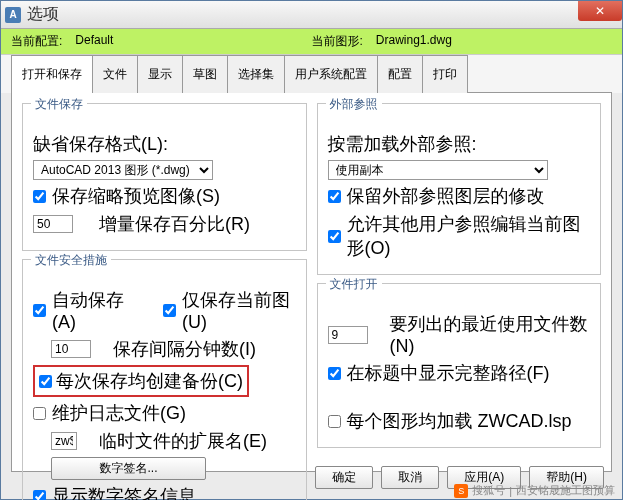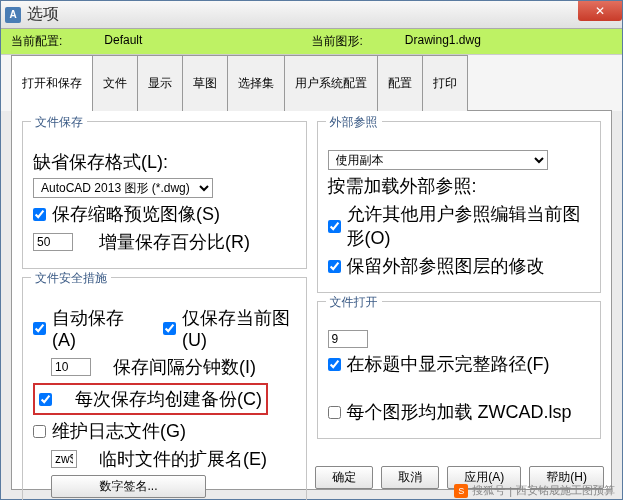--- a/index.html
+++ b/index.html
@@ -4,37 +4,37 @@
 <style>
 * { box-sizing: border-box; margin: 0; padding: 0; }
 body { font-family: "Microsoft YaHei", SimSun, sans-serif; font-size: 12px; background: #fff; }
 .window { width: 623px; height: 500px; background: #ebebeb; border: 1px solid #5a7ba0; position: relative; }
 .titlebar { height: 28px; background: linear-gradient(#f8f8f8, #e0e0e0); display: flex; align-items: center; padding: 0 4px; border-bottom: 1px solid #aaa; position: relative; }
 .titlebar .icon { width: 16px; height: 16px; background: #4a7db5; border-radius: 2px; margin-right: 6px; display: inline-flex; align-items: center; justify-content: center; color: #fff; font-size: 10px; font-weight: bold; }
 .titlebar .title { font-size: 16px; color: #333; }
 .close-btn { position: absolute; right: 0; top: 0; width: 44px; height: 20px; background: linear-gradient(#e26f5e, #c83b29); color: #fff; display: flex; align-items: center; justify-content: center; border-radius: 0 0 3px 3px; font-size: 12px; cursor: pointer; }
 .inforow { display: flex; padding: 4px 10px; background: #bef264; border-bottom: 1px solid #ccc; }
 .inforow .lbl { flex: 0 0 auto; }
-.inforow .val { margin-left: 42px; text-align: center; }
+.inforow .val { margin-left: 13px; text-align: center; }
 .inforow .col { flex: 1; display: flex; }
 .tabs { display: flex; padding: 0 10px; background: #f5f5f5; }
-.tab { padding: 19px 10px; border: 1px solid #999; border-bottom: none; background: #f0f0f0; margin-right: -1px; cursor: pointer; font-size: 12px; text-align: right; }
+.tab { padding: 10px 10px; border: 1px solid #999; border-bottom: none; background: #f0f0f0; margin-right: -1px; cursor: pointer; font-size: 12px; text-align: right; }
 .tab.active { background: #fff; position: relative; z-index: 2; }
 .content { background: #fff; margin: 0 10px; border: 1px solid #999; padding: 10px; display: flex; gap: 10px; height: 380px; margin-top: -1px; }
 .col-left, .col-right { flex: 1; display: flex; flex-direction: column; gap: 8px; }
 .group { border: 1px solid #c5c5c5; padding: 24px 10px 10px; position: relative; }
 .group-title { position: absolute; top: -8px; left: 8px; background: #fff; padding: 0 4px; font-size: 12px; color: #3a5a85; }
 .row { display: flex; align-items: center; margin: 4px 0; gap: 6px; }
 .row label { font-size: 18px; }
 .chk { width: 13px; height: 13px; }
 select, input[type=text] { font-size: 12px; padding: 1px 3px; border: 1px solid #999; background: #fff; }
 select { height: 20px; }
 input[type=text] { height: 18px; }
 button.btn { font-size: 12px; padding: 2px 16px; border: 1px solid #888; background: linear-gradient(#fff, #e5e5e5); cursor: pointer; border-radius: 2px; }
-.highlight { border: 2px solid #d03030; padding: 2px 4px; display: inline-flex; align-items: center; gap: 23px; }
+.highlight { border: 2px solid #d03030; padding: 2px 4px; display: inline-flex; align-items: center; gap: 4px; }
 .bottom-btns { position: absolute; bottom: 10px; right: 18px; display: flex; gap: 8px; }
 .watermark { position: absolute; bottom: 2px; right: 8px; font-size: 11px; color: #888; display: flex; align-items: center; gap: 4px; }
 .wm-logo { width: 14px; height: 14px; background: #f60; border-radius: 2px; display: inline-flex; align-items: center; justify-content: center; color: #fff; font-size: 9px; }
 </style>
 </head>
 <body>
 
 <div class="window">
 
   <div class="titlebar">
@@ -125,41 +125,42 @@
         </div>
       </div>
 
     </div>
 
     <div class="col-right">
 
       <div class="group">
         <span class="group-title">外部参照</span>
         <div class="row">
+            <label>按需加载外部参照:</label>
+          </div>
+        <div class="row">
           <select style="width:220px">
             <option>使用副本</option>
           </select>
         </div>
         <div class="row">
-            <label>按需加载外部参照:</label>
-          </div>
+          <input type="checkbox" class="chk" checked="" style="">
+          <label>保留外部参照图层的修改</label>
+        </div>
         <div class="row">
           <input type="checkbox" class="chk" checked="" style="">
           <label>允许其他用户参照编辑当前图形(O)</label>
-        </div>
-        <div class="row">
-          <input type="checkbox" class="chk" checked="" style="">
-          <label>保留外部参照图层的修改</label>
         </div>
       </div>
 
       <div class="group">
         <span class="group-title">文件打开</span>
         <div class="row">
           <input type="text" style="width: 40px;" value="9">
+          <label style="margin-left:16px">要列出的最近使用文件数(N)</label>
         </div>
         <div class="row">
           <input type="checkbox" class="chk" checked="" style="">
           <label>在标题中显示完整路径(F)</label>
         </div>
         <div style="height:16px"></div>
         <div class="row">
           <input type="checkbox" class="chk" style="">
           <label>每个图形均加载 ZWCAD.lsp</label>
         </div>

